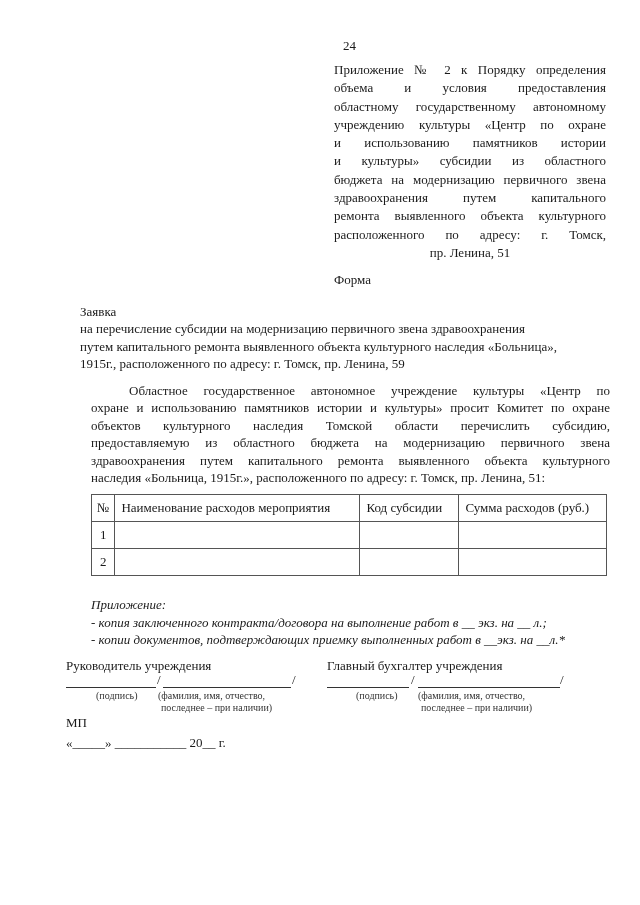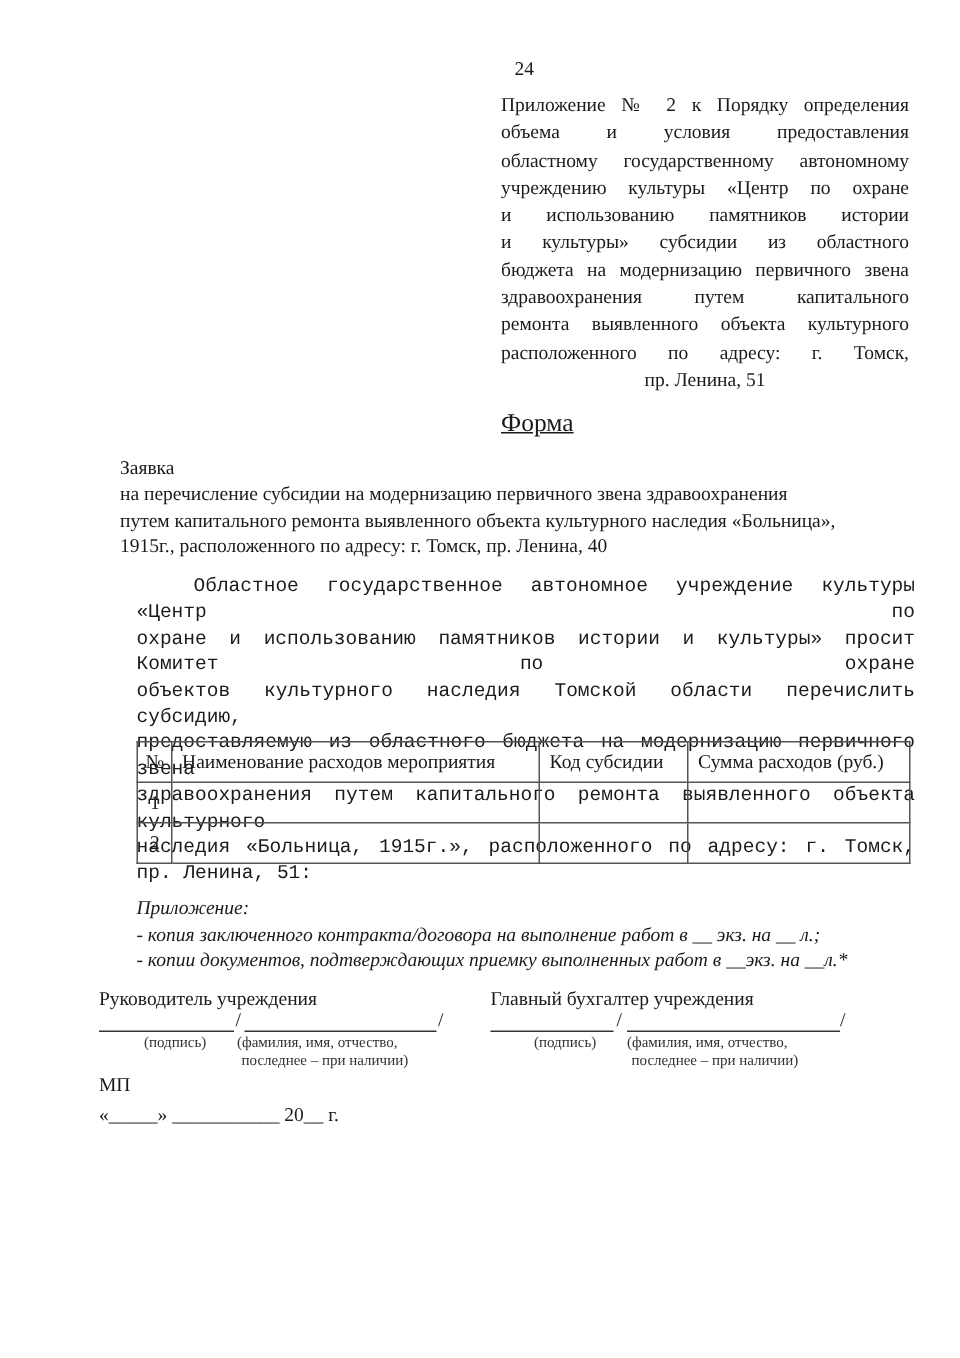--- a/index.html
+++ b/index.html
@@ -3,24 +3,24 @@
 <meta charset="utf-8">
 <style>
   html, body { margin:0; padding:0; background:#ffffff; }
   body { width:640px; height:905px; position:relative; overflow:hidden;
          font-family:"Liberation Serif","DejaVu Serif",serif; color:#1a1a1a; }
   .abs { position:absolute; }
   .pnum { left:343px; top:38px; font-size:13px; }
   .appendix { left:334px; top:61px; width:272px; font-size:13px; line-height:18.3px; }
   .just { text-align:justify; text-align-last:justify; display:block; }
   .last { display:block; text-align:center; }
-  .forma { left:334px; top:272px; font-size:17px;text-decoration:underline; }
+  .forma { left:334px; top:272px; font-size:13px; }
   .title { left:80px; top:303px; width:540px; font-size:13px; line-height:17.4px; text-align:left; }
   .body { left:91px; top:382px; width:519px; font-size:13px; line-height:17.4px; }
-  .body .ln { display:block; text-align:justify; text-align-last:justify;font-family:Liberation Mono, monospace; }
+  .body .ln { display:block; text-align:justify; text-align-last:justify; }
   .body .ln.first { text-indent:38px; }
   .body .ln.end { text-align-last:left; }
   table.exp { position:absolute; left:91px; top:494px; width:516px; border-collapse:collapse; font-size:13px; }
   table.exp td { border:1px solid #555; padding:0 6px; height:26px; }
   table.exp td.num { text-align:center; width:9px; padding:0 5px; }
   .attach { left:91px; top:596px; font-size:13px; line-height:17.6px;font-style:italic; }
   .sig { font-size:13px; }
   .line { position:absolute; border-bottom:1px solid #333; height:0; }
   .slash { position:absolute; font-size:13px; }
   .small { position:absolute; font-size:10px; color:#333; line-height:12px; }
@@ -45,21 +45,21 @@
   <span class="just">расположенного по адресу: г. Томск,</span>
   <span class="last">пр. Ленина, 51</span>
 </div>
 
 <div class="abs forma">Форма</div>
 
 <div class="abs title">
   <div>Заявка</div>
   <div>на перечисление субсидии на модернизацию первичного звена здравоохранения</div>
   <div>путем капитального ремонта выявленного объекта культурного наследия «Больница»,</div>
-  <div>1915г., расположенного по адресу: г. Томск, пр. Ленина, 40</div>
+  <div>1915г., расположенного по адресу: г. Томск, пр. Ленина, 59</div>
 </div>
 
 <div class="abs body">
   <span class="ln first">Областное государственное автономное учреждение культуры «Центр по</span>
   <span class="ln">охране и использованию памятников истории и культуры» просит Комитет по охране</span>
   <span class="ln">объектов культурного наследия Томской области перечислить субсидию,</span>
   <span class="ln">предоставляемую из областного бюджета на модернизацию первичного звена</span>
   <span class="ln">здравоохранения путем капитального ремонта выявленного объекта культурного</span>
   <span class="ln end">наследия «Больница, 1915г.», расположенного по адресу: г. Томск, пр. Ленина, 51:</span>
 </div>

